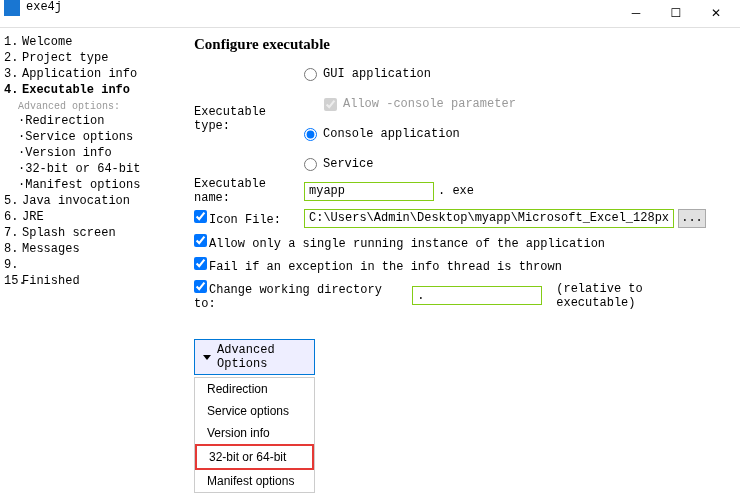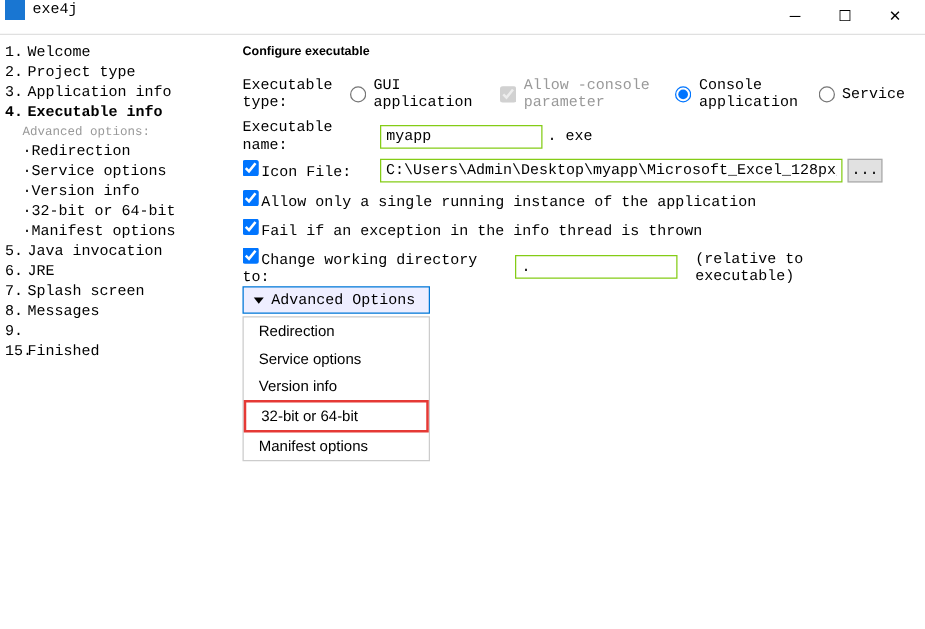--- a/index.html
+++ b/index.html
@@ -11,37 +11,37 @@
 .win-btn { width: 40px; height: 26px; display: flex; align-items: center; justify-content: center; font-family: sans-serif; font-size: 12px; }
 .container { display: flex; height: 475px; }
 .sidebar { width: 178px; padding: 6px 4px; }
 .sidebar li { list-style: none; padding: 1px 0; display: flex; }
 .sidebar .num { width: 18px; text-align: right; padding-right: 4px; }
 .sidebar .bold { font-weight: bold; }
 .sidebar .sub-header { color: #999; font-size: 10px; padding-left: 14px; margin-top: 2px; }
 .sidebar .sub { padding-left: 14px; }
 .sidebar .sub::before { content: "· "; }
 .main { flex: 1; padding: 8px 16px; }
-.main h1 { font-size: 10px; font-weight: bold; margin-bottom: 14px; font-family: Liberation Sans, sans-serif; }
+.main h1 { font-size: 15px; font-weight: bold; margin-bottom: 14px; font-family: Liberation Serif, serif; }
 .row { display: flex; align-items: center; margin-bottom: 3px; min-height: 20px; }
 .label { width: 110px; }
-.radio-group { display: flex; flex-direction: row; gap: 2px; }
+.radio-group { display: flex; flex-direction: column; gap: 16px; }
 .radio-item { display: flex; align-items: center; gap: 4px; }
 .radio-item.indented { padding-left: 20px; }
 input[type="radio"], input[type="checkbox"] { margin: 0 2px 0 0; }
 .disabled { color: #999; justify-content: flex-end; }
 input[type="text"] { font-family: "Courier New", monospace; font-size: 12px; padding: 1px 4px; border: 1px solid #84cc16; height: 19px; }
 .exe-name { width: 130px; }
 .ext { margin-left: 4px; }
 .icon-path { width: 370px; }
 .browse-btn { width: 28px; height: 19px; margin-left: 4px; background: #e1e1e1; border: 1px solid #aaa; display: flex; align-items: center; justify-content: center; }
 .cb-row { margin-top: 6px; display: flex; align-items: center; gap: 4px; }
 .dir-input { width: 130px; margin: 0 4px; }
 .rel-text { margin-left: 6px; }
-.adv-group { margin-top: 0; width: 150px; }
+.adv-group { margin-top: 28px; width: 121px; }
 .adv-btn { border: 1px solid #0078d7; background: #eef; padding: 3px 8px; display: flex; align-items: center; gap: 6px; font-family: "Courier New", monospace; font-size: 12px; }
 .adv-menu { border: 1px solid #ccc; background: #fff; margin-top: 2px; }
 .adv-item { padding: 4px 12px; font-family: sans-serif; font-size: 12px; }
 .adv-item.highlighted { border: 2px solid #e53935; }
 .tri-down { display: inline-block; width: 0; height: 0; border-left: 4px solid transparent; border-right: 4px solid transparent; border-top: 5px solid #000; }
 </style>
 </head>
 <body>
 
 <div class="titlebar">

